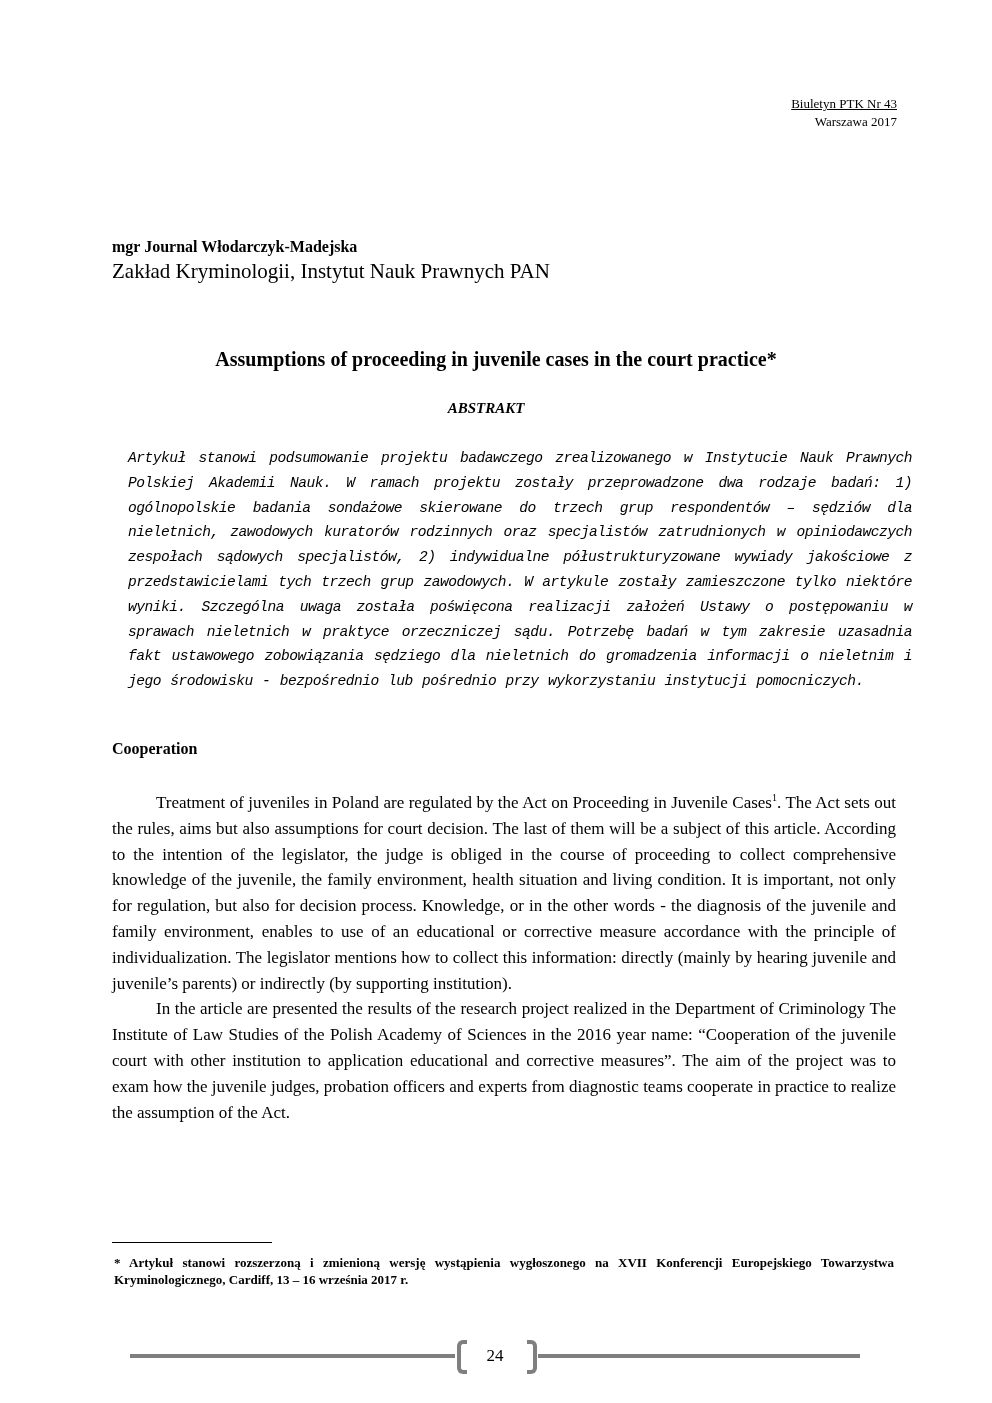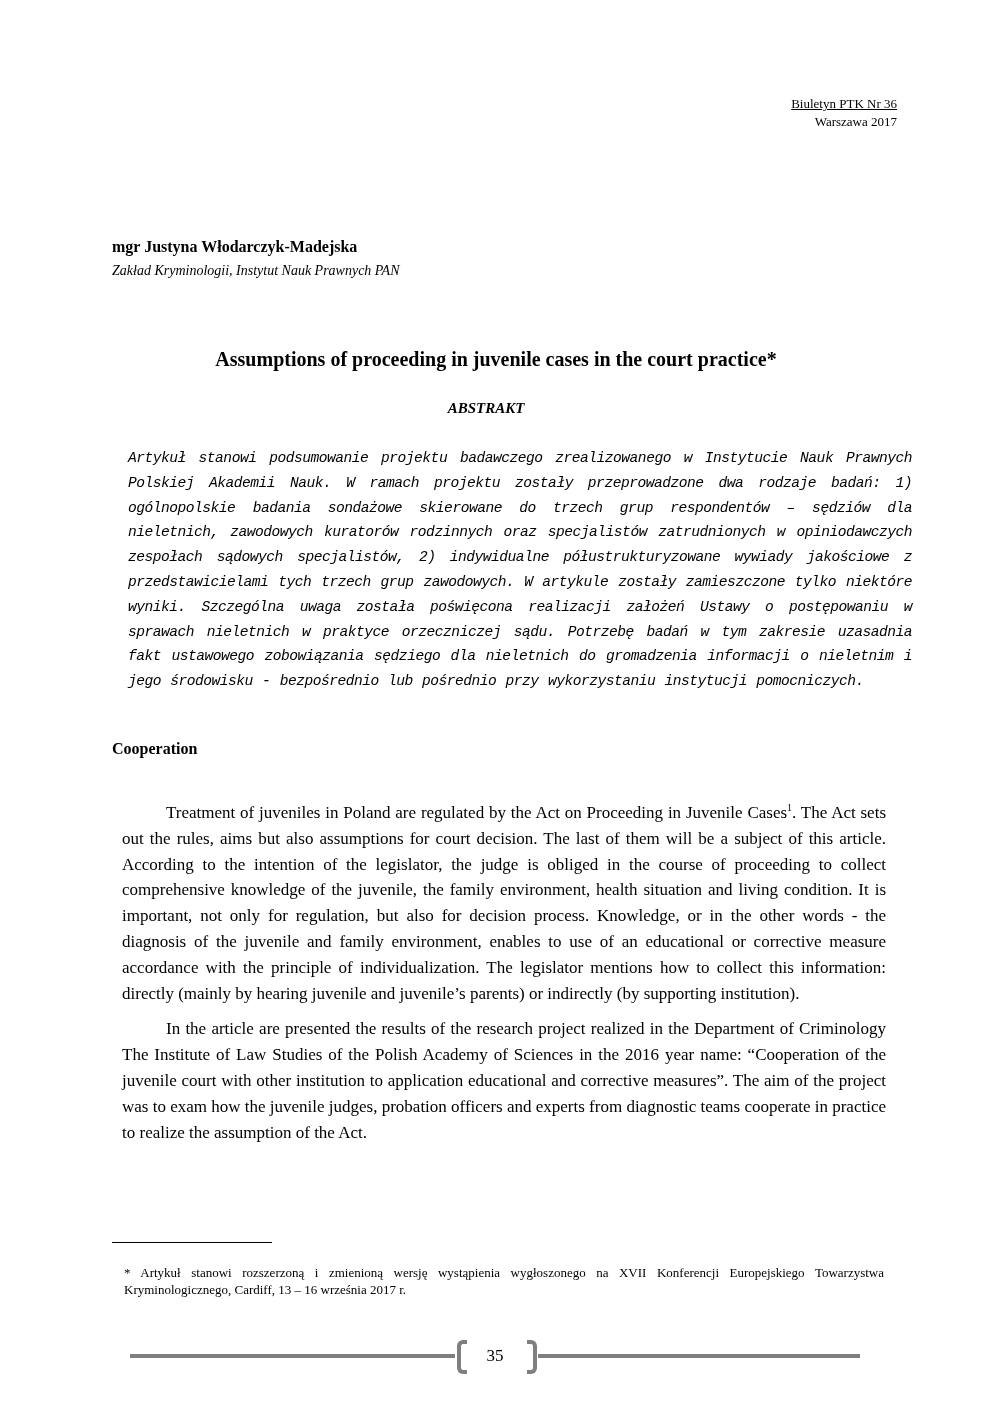--- a/index.html
+++ b/index.html
@@ -3,57 +3,57 @@
 <meta charset="utf-8">
 <style>
   html, body { margin: 0; padding: 0; background: #ffffff; }
   body { width: 992px; height: 1403px; position: relative; overflow: hidden; color: #000; font-family: "Liberation Serif", serif; }
   .page { position: absolute; left: 0; top: 0; width: 992px; height: 1403px; }
 
   .running-head { position: absolute; right: 95px; top: 95px; text-align: right; font-size: 13px; line-height: 18px; }
   .running-head .journal { text-decoration: underline; }
 
   .author { position: absolute; left: 112px; top: 236px; font-size: 16px; font-weight: bold; line-height: 22px; }
-  .affiliation { position: absolute; left: 112px; top: 260px; font-size: 14px; font-style: italic; line-height: 22px; }
+  .affiliation { position: absolute; left: 112px; top: 260px; font-size: 21px; line-height: 22px; }
 
   .title { position: absolute; left: 0; width: 992px; top: 346px; text-align: center; font-size: 20px; font-weight: bold; line-height: 26px; }
   .abstract-head { position: absolute; left: 0; width: 972px; top: 398px; text-align: center; font-size: 15px; font-weight: bold; font-style: italic; line-height: 20px; }
 
   .abstract { position: absolute; left: 128px; width: 784px; top: 446px; font-size: 16px; font-style: italic; line-height: 24.8px; text-align: justify; font-family: Liberation Mono, monospace; letter-spacing: -0.5px; word-spacing: 1px; }
   .abstract-body { font-size: 14.6px; }
 
   .section-head { position: absolute; left: 112px; top: 738px; font-size: 16px; font-weight: bold; line-height: 22px; }
 
   .body { position: absolute; left: 112px; width: 784px; top: 790px; font-size: 17px; line-height: 25.8px; text-align: justify; }
-  .body p { margin: 10px; text-indent: 44px; }
+  .body p { margin: 0; text-indent: 44px; }
   sup { font-size: 10px; line-height: 0; vertical-align: super; }
 
   .fn-rule { position: absolute; left: 112px; top: 1242px; width: 160px; height: 1px; background: #000; }
   .footnotes { position: absolute; left: 112px; width: 784px; top: 1252px; font-size: 13px; line-height: 17px; text-align: justify; }
-  .footnotes p { margin: 12px; }
+  .footnotes p { margin: 2px; font-weight: bold; }
 
   .footer { position: absolute; left: 130px; top: 1340px; width: 730px; height: 36px; }
   .footer .line-l { position: absolute; left: 0; top: 14px; width: 325px; height: 4px; background: #7f7f7f; }
   .footer .line-r { position: absolute; left: 408px; top: 14px; width: 322px; height: 4px; background: #7f7f7f; }
   .footer .brace { position: absolute; top: 0; width: 10px; height: 34px; border: 4px solid #7f7f7f; box-sizing: border-box; }
   .footer .brace-l { left: 327px; border-right: none; border-radius: 6px 0 0 6px; }
   .footer .brace-r { left: 397px; border-left: none; border-radius: 0 6px 6px 0; }
   .footer .page-num { position: absolute; left: 340px; width: 50px; top: 6px; text-align: center; font-size: 17px; line-height: 20px; }
 </style>
 </head>
 <body>
 
 <div class="page">
 
   <div class="running-head">
-    <div class="journal">Biuletyn PTK Nr 36</div>
+    <div class="journal">Biuletyn PTK Nr 43</div>
     <div>Warszawa 2017</div>
   </div>
 
-  <div class="author">mgr Justyna Włodarczyk-Madejska</div>
+  <div class="author">mgr Journal Włodarczyk-Madejska</div>
   <div class="affiliation">Zakład Kryminologii, Instytut Nauk Prawnych PAN</div>
 
   <div class="title">Assumptions of proceeding in juvenile cases in the court practice*</div>
   <div class="abstract-head">ABSTRAKT</div>
 
   <div class="abstract">
     <span class="abstract-body">Artykuł stanowi podsumowanie projektu badawczego zrealizowanego w Instytucie Nauk Prawnych Polskiej Akademii Nauk. W ramach projektu zostały przeprowadzone dwa rodzaje badań: 1) ogólnopolskie badania sondażowe skierowane do trzech grup respondentów – sędziów dla nieletnich, zawodowych kuratorów rodzinnych oraz specjalistów zatrudnionych w opiniodawczych zespołach sądowych specjalistów, 2) indywidualne półustrukturyzowane wywiady jakościowe z przedstawicielami tych trzech grup zawodowych. W artykule zostały zamieszczone tylko niektóre wyniki. Szczególna uwaga została poświęcona realizacji założeń Ustawy o postępowaniu w sprawach nieletnich w praktyce orzeczniczej sądu. Potrzebę badań w tym zakresie uzasadnia fakt ustawowego zobowiązania sędziego dla nieletnich do gromadzenia informacji o nieletnim i jego środowisku - bezpośrednio lub pośrednio przy wykorzystaniu instytucji pomocniczych.</span>
   </div>
 
   <div class="section-head">Cooperation</div>
@@ -64,18 +64,18 @@
   </div>
 
   <div class="fn-rule"></div>
   <div class="footnotes">
     <p>* Artykuł stanowi rozszerzoną i zmienioną wersję wystąpienia wygłoszonego na XVII Konferencji Europejskiego Towarzystwa Kryminologicznego, Cardiff, 13 – 16 września 2017 r.</p>
   </div>
 
   <div class="footer">
     <div class="line-l"></div>
     <div class="brace brace-l"></div>
-    <div class="page-num">35</div>
+    <div class="page-num">24</div>
     <div class="brace brace-r"></div>
     <div class="line-r"></div>
   </div>
 
 </div>
 
 </body></html>

